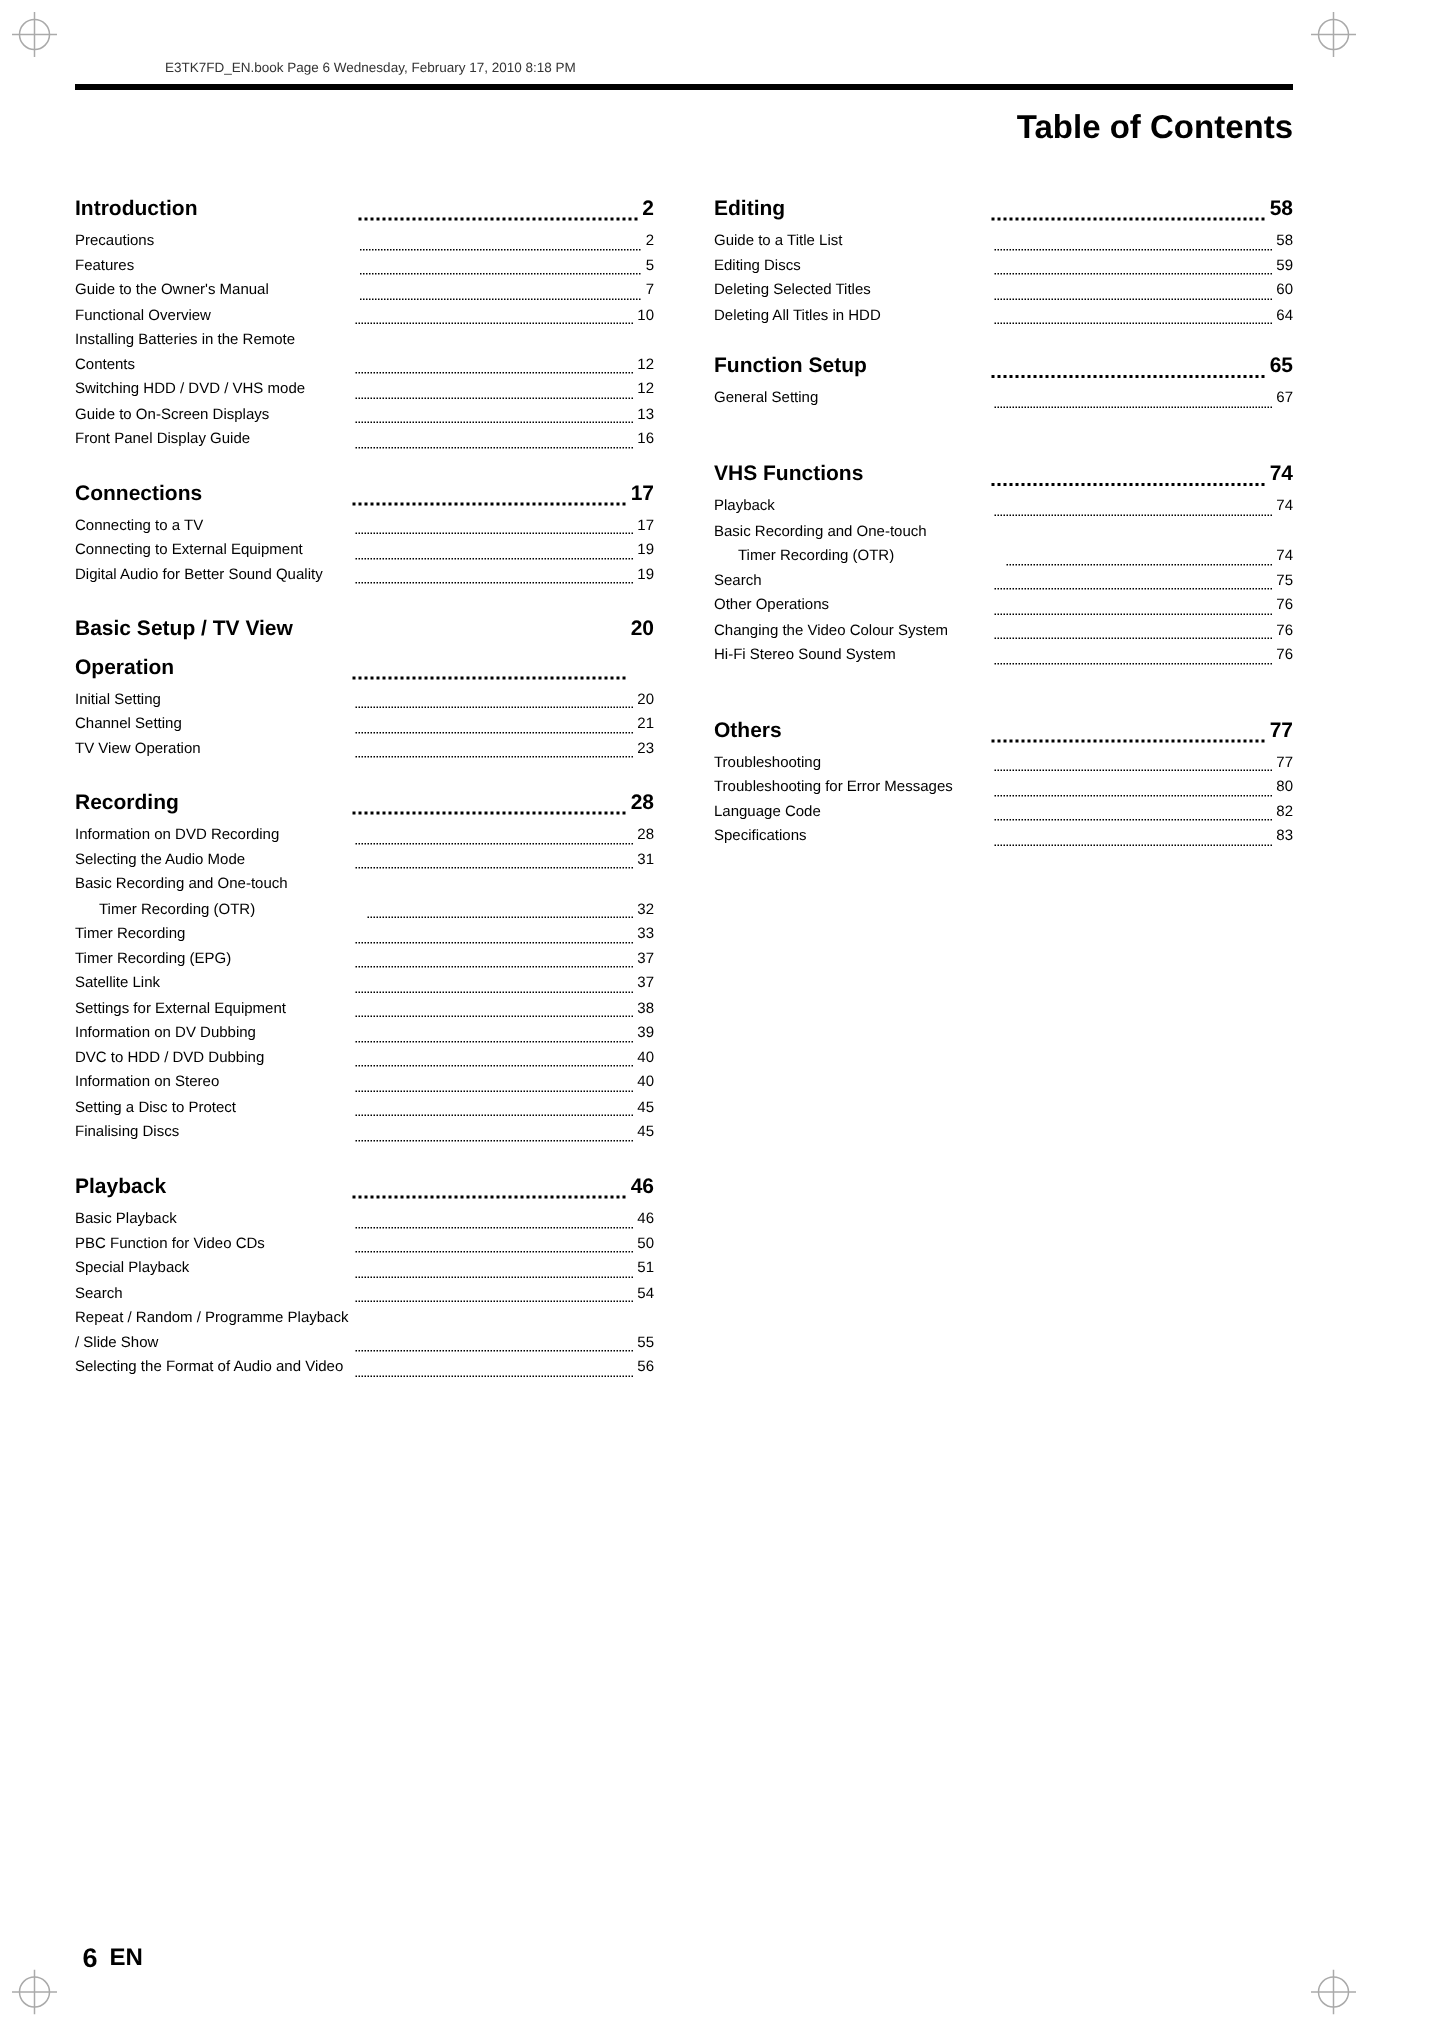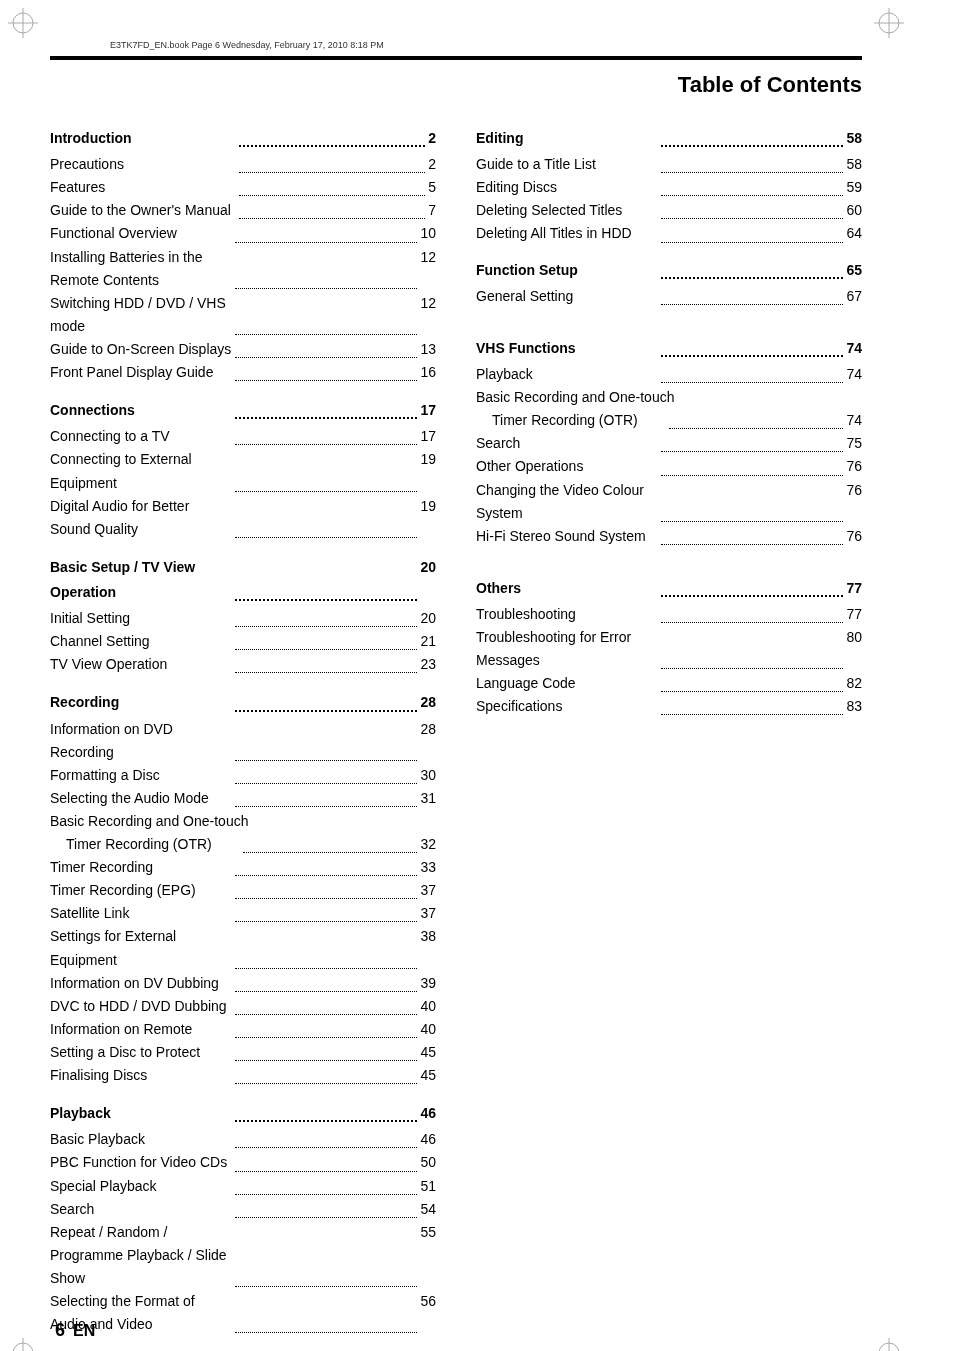--- a/index.html
+++ b/index.html
@@ -73,23 +73,24 @@
     }
 
     .col-right {
       flex: 1;
     }
 
     
     .toc-entry {
       display: flex;
       justify-content: space-between;
-      font-size: 14px;
+      font-size: 10px;
       line-height: 1.65;
       padding-left: 0;
+      align-items: flex-end;
     }
 
     .toc-entry.indented {
       padding-left: 16px;
     }
 
     .toc-title {
       flex: 1;
     }
 
@@ -294,25 +295,20 @@
           <span class="toc-section-title">Recording</span>
           <span class="toc-section-dots"></span>
           <span class="toc-section-page"> 28</span>
         </div>
         <div class="toc-entry">
           <span class="toc-title">Information on DVD Recording</span>
           <span class="toc-dots"></span>
           <span class="toc-page">28</span>
         </div>
         <div class="toc-entry">
-          <span class="toc-title">Formatting a Disc</span>
-          <span class="toc-dots"></span>
-          <span class="toc-page">30</span>
-        </div>
-        <div class="toc-entry">
           <span class="toc-title">Selecting the Audio Mode</span>
           <span class="toc-dots"></span>
           <span class="toc-page">31</span>
         </div>
         <div class="toc-entry">
           <span class="toc-title">Basic Recording and One-touch</span>
           <span class="toc-page"></span>
         </div>
         <div class="toc-entry indented">
           <span class="toc-title">Timer Recording (OTR)</span>
@@ -343,21 +339,21 @@
           <span class="toc-title">Information on DV Dubbing</span>
           <span class="toc-dots"></span>
           <span class="toc-page">39</span>
         </div>
         <div class="toc-entry">
           <span class="toc-title">DVC to HDD / DVD Dubbing</span>
           <span class="toc-dots"></span>
           <span class="toc-page">40</span>
         </div>
         <div class="toc-entry">
-          <span class="toc-title">Information on Remote</span>
+          <span class="toc-title">Information on Stereo</span>
           <span class="toc-dots"></span>
           <span class="toc-page">40</span>
         </div>
         <div class="toc-entry">
           <span class="toc-title">Setting a Disc to Protect</span>
           <span class="toc-dots"></span>
           <span class="toc-page">45</span>
         </div>
         <div class="toc-entry">
           <span class="toc-title">Finalising Discs</span>

